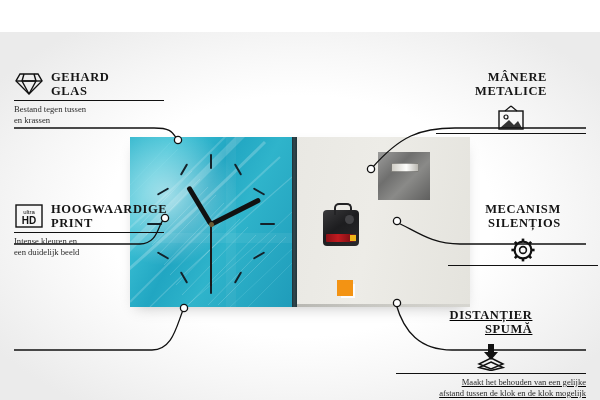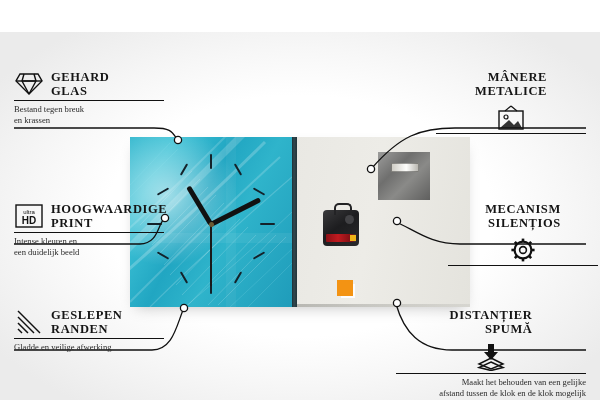--- a/index.html
+++ b/index.html
@@ -207,59 +207,41 @@
               <path d="M10,3 L8,10 L15,23"></path>
               <path d="M20,3 L22,10 L15,23"></path>
             <path d="M8,10 H22"></path>
           </g>
         </svg>
       </span>
       <span class="c-title">GEHARD
 GLAS</span>
     </div>
     <div class="c-rule"></div>
-    <div class="c-sub">Bestand tegen breuk
+    <div class="c-sub">Bestand tegen tussen
 en krassen</div>
   </div>
 
   <div class="callout left" style="left:14px;top:170px;width:150px;">
     <div class="row">
       <span class="ico">
         <svg width="30" height="26" viewBox="0 0 30 26">
           <rect x="2" y="2" width="26" height="22" fill="none" stroke="#111" stroke-width="1.4"></rect>
           <text x="15" y="11" font-family="Liberation Sans, sans-serif" font-size="6" text-anchor="middle" fill="#111">ultra</text>
           <text x="15" y="21" font-family="Liberation Sans, sans-serif" font-size="10" font-weight="bold" text-anchor="middle" fill="#111">HD</text>
         </svg>
       </span>
       <span class="c-title">HOOGWAARDIGE
 PRINT</span>
     </div>
     <div class="c-rule"></div>
     <div class="c-sub">Intense kleuren en
 een duidelijk beeld</div>
   </div>
 
-  <div class="callout left" style="left:14px;top:276px;width:150px;">
-    <div class="row">
-      <span class="ico">
-        <svg width="30" height="26" viewBox="0 0 30 26">
-          <g stroke="#111" stroke-width="1.5" fill="none">
-            <path d="M4,2 L26,24"></path>
-              <path d="M4,8 L20,24"></path>
-            <path d="M4,14 L14,24"></path>
-              <path d="M4,20 L8,24"></path>
-          </g>
-        </svg>
-      </span>
-      <span class="c-title">GESLEPEN
-RANDEN</span>
-    </div>
-    <div class="c-rule"></div>
-    <div class="c-sub">Gladde en veilige afwerking</div>
-  </div>
 
   <div class="callout right" style="left:436px;top:38px;width:150px;">
     <div class="row">
       <span class="c-title">MÂNERE
 METALICE</span>
       <span class="ico">
         <svg width="30" height="26" viewBox="0 0 30 26">
           <path d="M15,1 L9,6" fill="none" stroke="#111" stroke-width="1.2"></path>
           <path d="M15,1 L21,6" fill="none" stroke="#111" stroke-width="1.2"></path>
           <rect x="3" y="6" width="24" height="18" fill="none" stroke="#111" stroke-width="1.4"></rect>
@@ -290,21 +272,21 @@
               <path d="M20.9,18.9 l2.3,2.3"></path>
             <path d="M23.2,4.8 l-2.3,2.3"></path>
               <path d="M9.1,18.9 l-2.3,2.3"></path>
           </g>
         </svg>
       </span>
     </div>
     <div class="c-rule"></div>
   </div>
 
-  <div class="callout right" style="left:396px;top:276px;width:190px;">
+  <div class="callout right" style="left:396px;top:276px;width:190px;text-decoration:underline;">
     <div class="row">
       <span class="c-title">DISTANȚIER
 SPUMĂ</span>
       <span class="ico">
         <svg width="30" height="28" viewBox="0 0 30 28">
           <path d="M12,1 h6 v8 h4 l-7,8 -7,-8 h4 Z" fill="#111"></path>
           <path d="M15,15 L27,21 L15,26 L3,21 Z" fill="none" stroke="#111" stroke-width="1.5"></path>
           <path d="M15,19 L27,24.5 L15,27.5 L3,24.5 Z" fill="none" stroke="#111" stroke-width="1.5"></path>
         </svg>
       </span>

